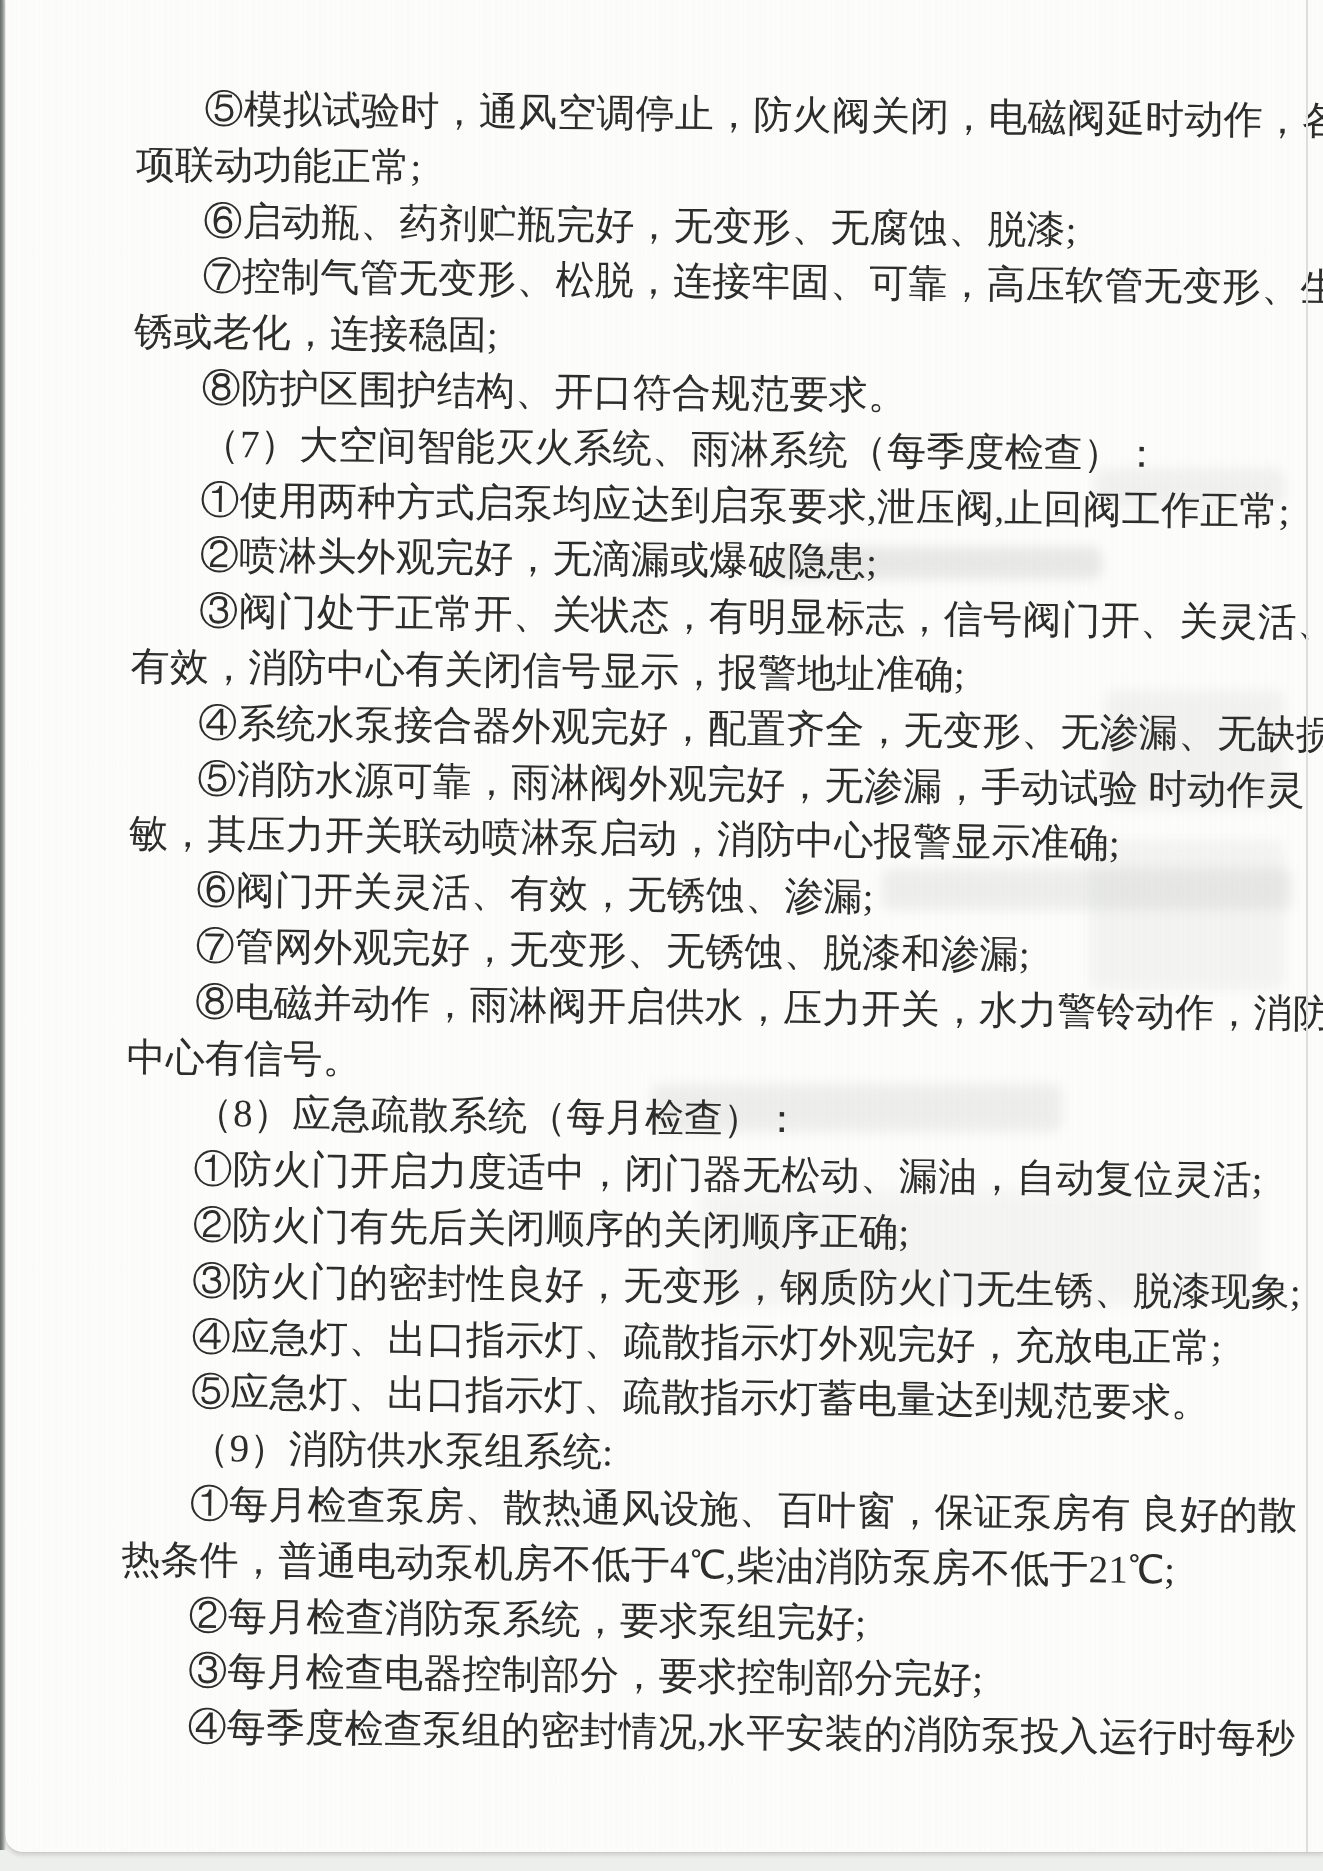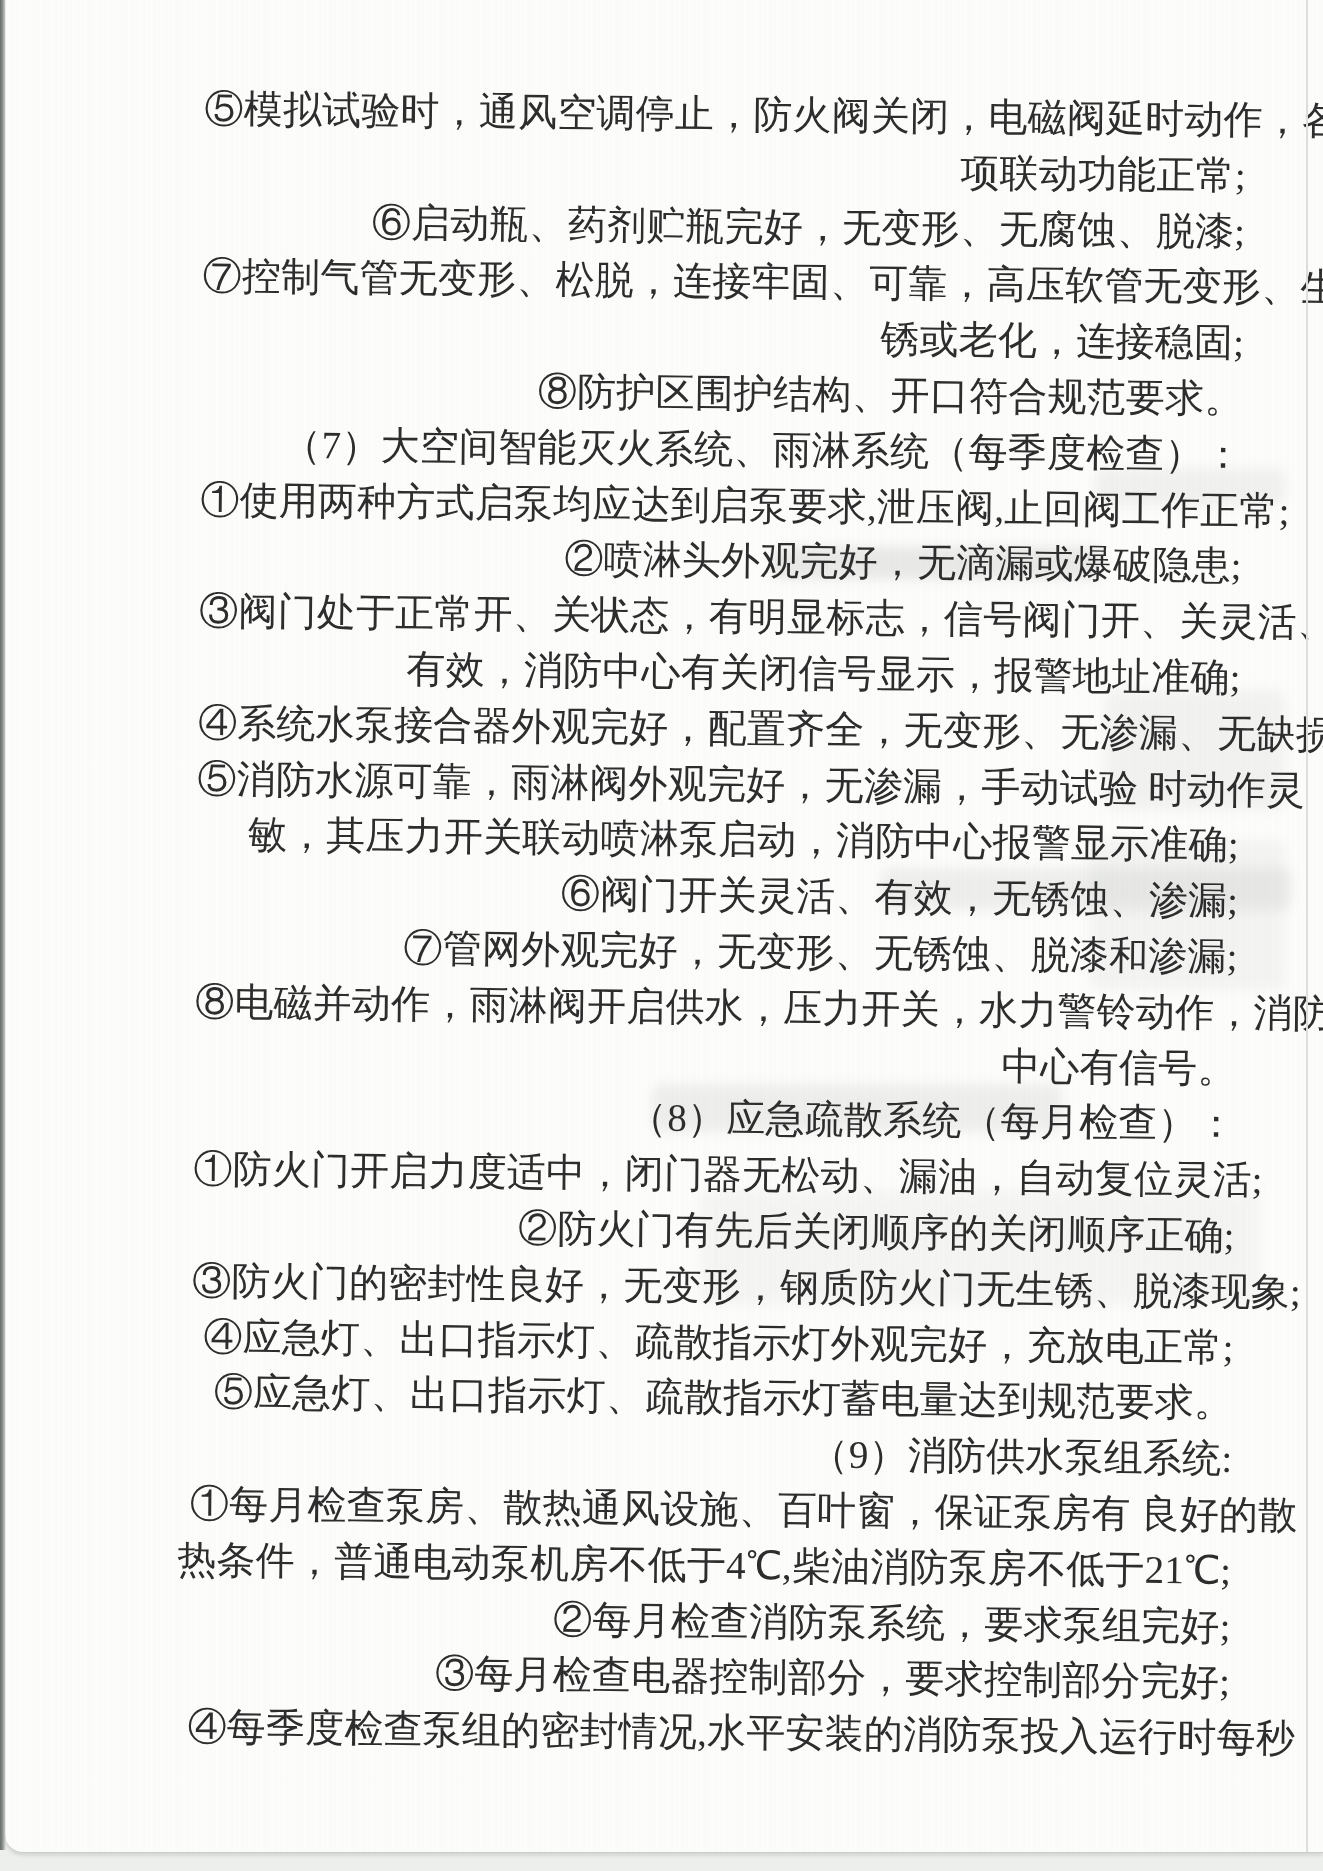--- a/index.html
+++ b/index.html
@@ -8,21 +8,20 @@
     width: 1323px;
     height: 1871px;
     overflow: hidden;
     background: #edefec;
     font-family: "Liberation Serif", serif;
   }
   .scan-canvas {
     position: relative;
     width: 1323px;
     height: 1871px;
-    text-align: right;
   }
   
   .sheet {
     position: absolute;
     left: 5px;
     top: 0;
     width: 1318px;
     height: 1852px;
     background: #fdfdfc;
     border-bottom: 1px solid #c9ccc9;

